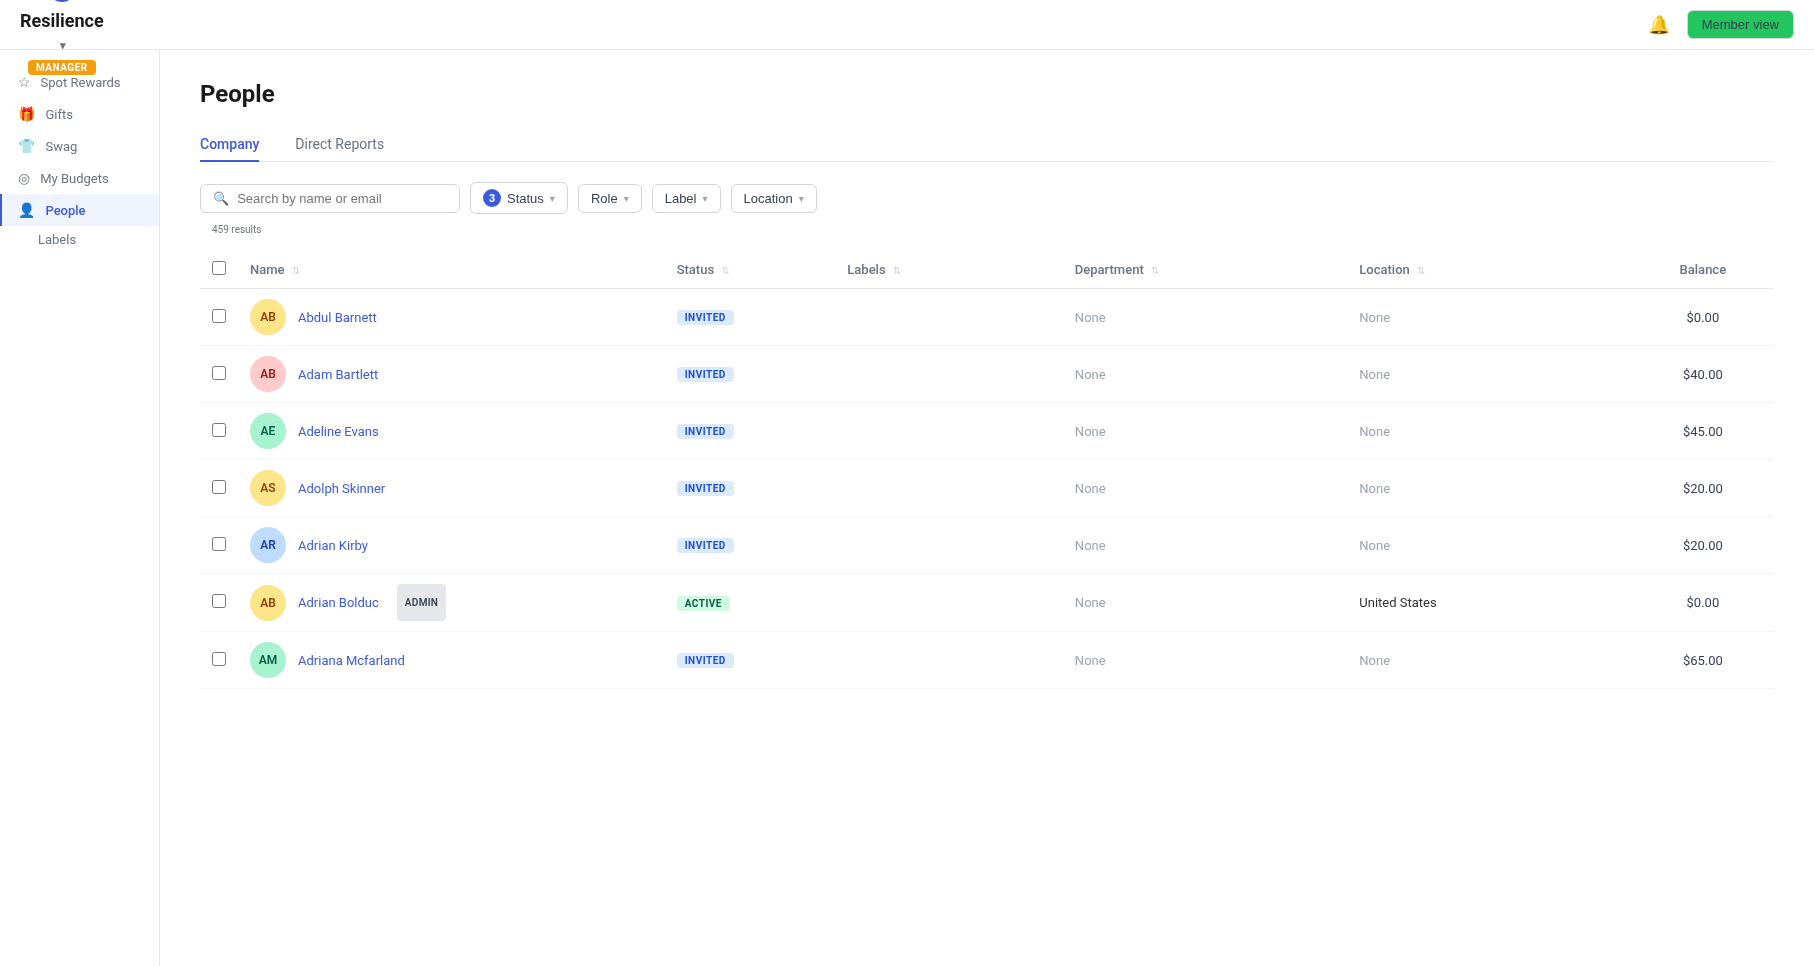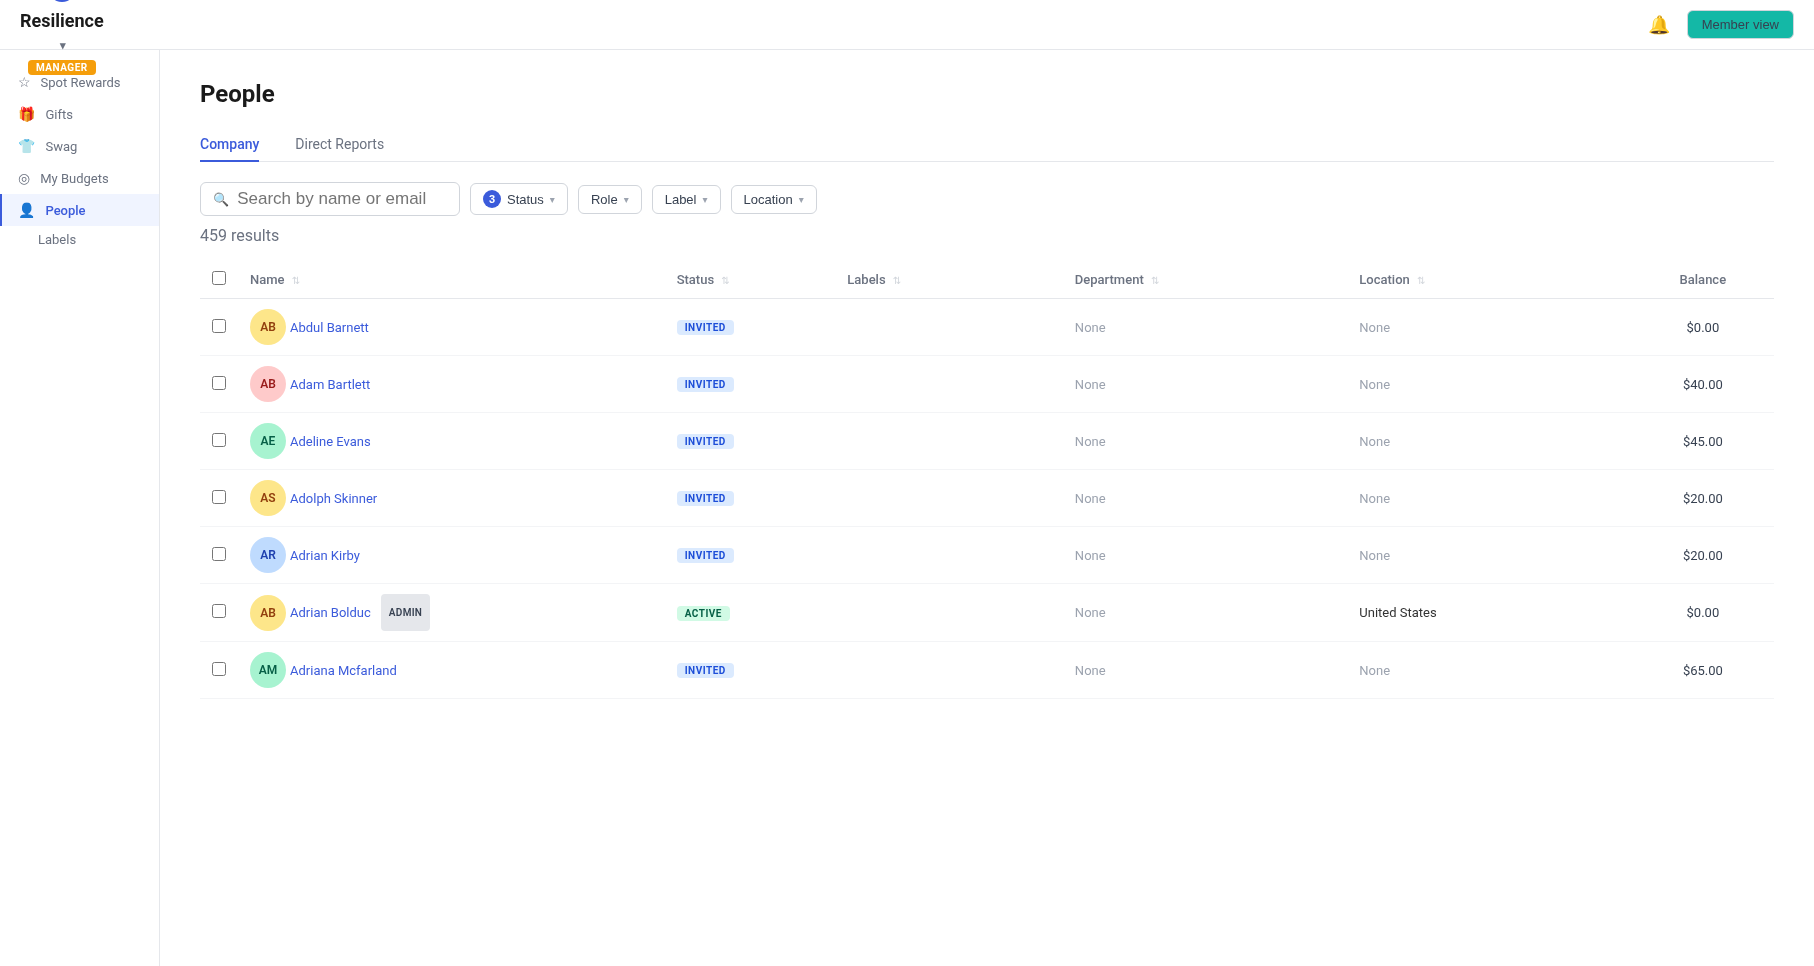--- a/index.html
+++ b/index.html
@@ -14,21 +14,21 @@
     .topnav-logo { display: flex; align-items: center; gap: 8px; font-weight: 700; font-size: 18px; color: #1a1a1a; flex-direction: column; }
     .topnav-logo-icon { width: 28px; height: 28px; }
     .topnav-badge {
       background: #f59e0b; color: #fff; font-size: 10px; font-weight: 700;
       padding: 2px 8px; border-radius: 4px; letter-spacing: 0.5px;
     }
     .topnav-spacer { flex: 1; }
     .topnav-bell { font-size: 18px; margin-right: 16px; color: #6b7280; cursor: pointer; }
     .topnav-member-view {
       border: 1px solid #d1d5db; border-radius: 6px; padding: 6px 14px;
-      font-size: 13px; cursor: pointer; background: #14b8a6; color: #374151;
+      font-size: 13px; cursor: pointer; background: #22c55e; color: #374151;
     }
     .topnav-chevron { font-size: 11px; color: #6b7280; margin-left: 2px; }
 
     
     .layout { display: flex; margin-top: 50px; height: calc(100vh - 50px); }
 
     
     .sidebar {
       width: 160px; min-width: 160px; background: #fff;
       border-right: 1px solid #e5e7eb; padding: 16px 0;
@@ -58,52 +58,52 @@
     }
     .tab.active { color: #3b5bdb; border-bottom: 2px solid #3b5bdb; font-weight: 500; }
 
     
     .filters { display: flex; align-items: center; gap: 10px; margin-bottom: 10px; }
     .search-box {
       display: flex; align-items: center; border: 1px solid #d1d5db;
       border-radius: 6px; padding: 6px 12px; gap: 8px; width: 260px;
     }
     .search-box input {
-      border: none; outline: none; font-size: 17px; color: #ef4444; width: 100%;
+      border: none; outline: none; font-size: 13px; color: #ef4444; width: 100%;
       background: transparent;
     }
     .search-icon { color: #9ca3af; font-size: 13px; }
     .filter-btn {
       display: flex; align-items: center; gap: 6px;
       border: 1px solid #d1d5db; border-radius: 6px; padding: 6px 12px;
       cursor: pointer; font-size: 13px; color: #374151; background: #fff;
     }
     .filter-count {
       background: #3b5bdb; color: #fff; border-radius: 50%;
       width: 18px; height: 18px; font-size: 11px; font-weight: 700;
       display: flex; align-items: center; justify-content: center;
     }
     .chevron-down { font-size: 10px; color: #9ca3af; }
 
-    .results-count { color: #6b7280; font-size: 16px; margin-bottom: 16px; }
+    .results-count { color: #6b7280; font-size: 10px; margin-bottom: 16px; margin-left: 12px; }
 
     
     .table-wrap { width: 100%; }
     table { width: 100%; border-collapse: collapse; }
     thead tr { border-bottom: 1px solid #e5e7eb; }
     thead th {
       text-align: left; padding: 10px 12px; font-size: 13px;
       font-weight: 500; color: #6b7280; white-space: nowrap;
     }
     thead th .sort-icon { font-size: 10px; color: #d1d5db; margin-left: 4px; }
     tbody tr { border-bottom: 1px solid #f3f4f6; }
     tbody td { padding: 10px 12px; font-size: 13px; vertical-align: middle; }
 
     .row-check { width: 20px; }
-    .name-cell { display: flex; align-items: center; gap: 4px; }
+    .name-cell { display: flex; align-items: center; gap: 12px; }
     .avatar {
       width: 36px; height: 36px; border-radius: 50%;
       display: flex; align-items: center; justify-content: center;
       font-size: 12px; font-weight: 600; flex-shrink: 0;
     }
     .name-link { color: #3b5bdb; cursor: pointer; font-size: 13px; }
     .admin-badge {
       background: #e5e7eb; color: #374151; font-size: 10px; font-weight: 600;
       padding: 13px 8px; border-radius: 4px; margin-left: 6px;
       letter-spacing: 0.3px;

